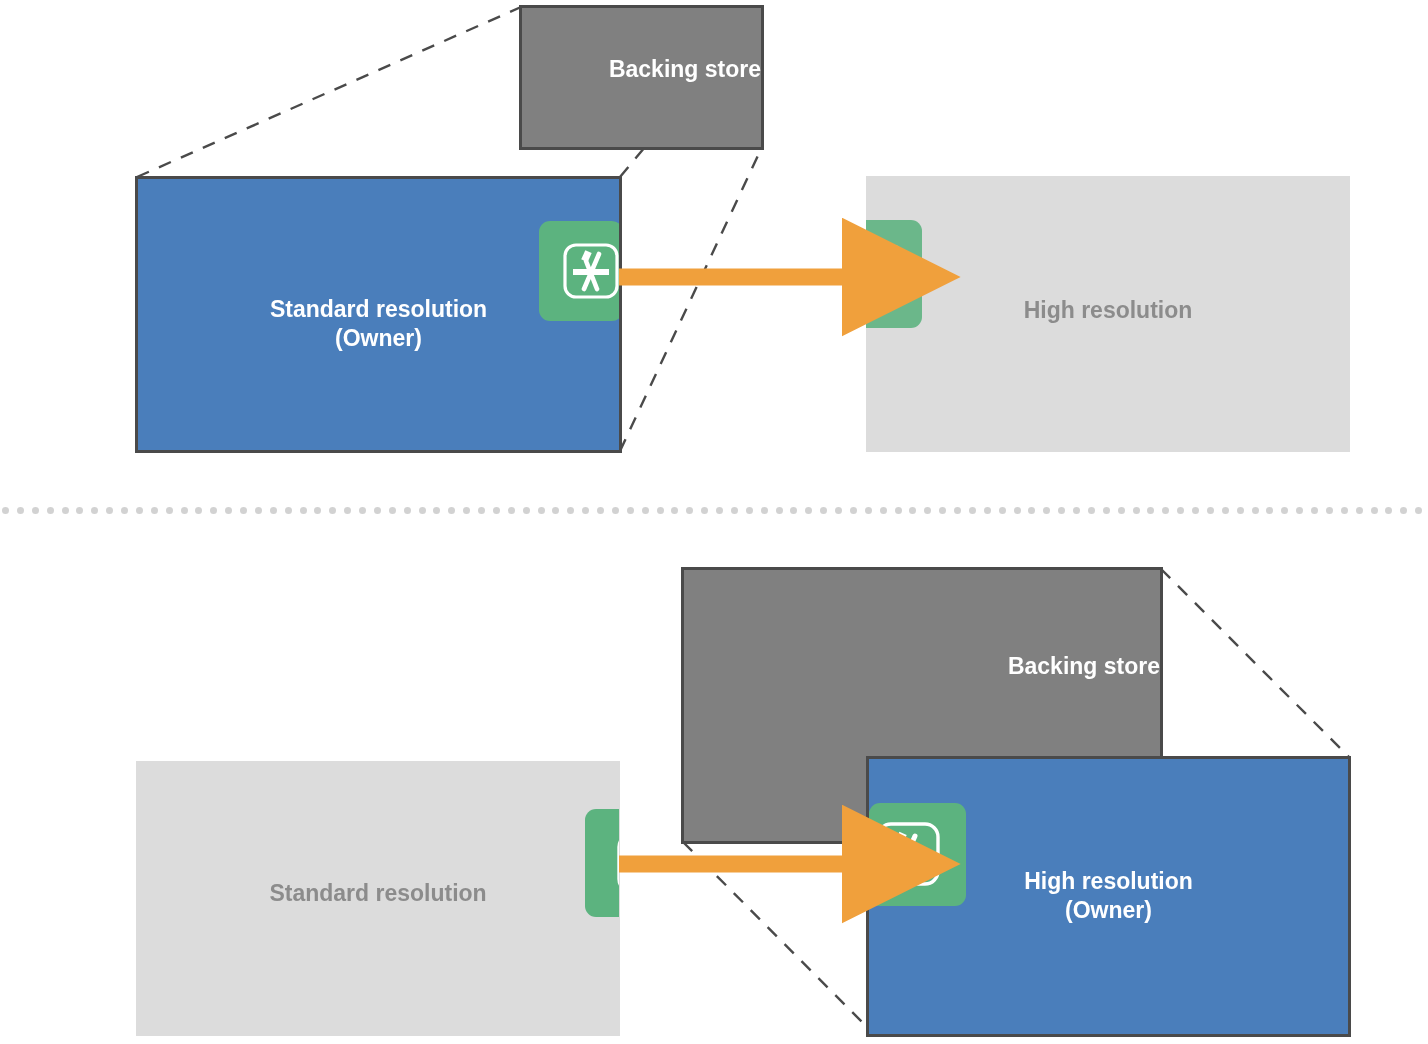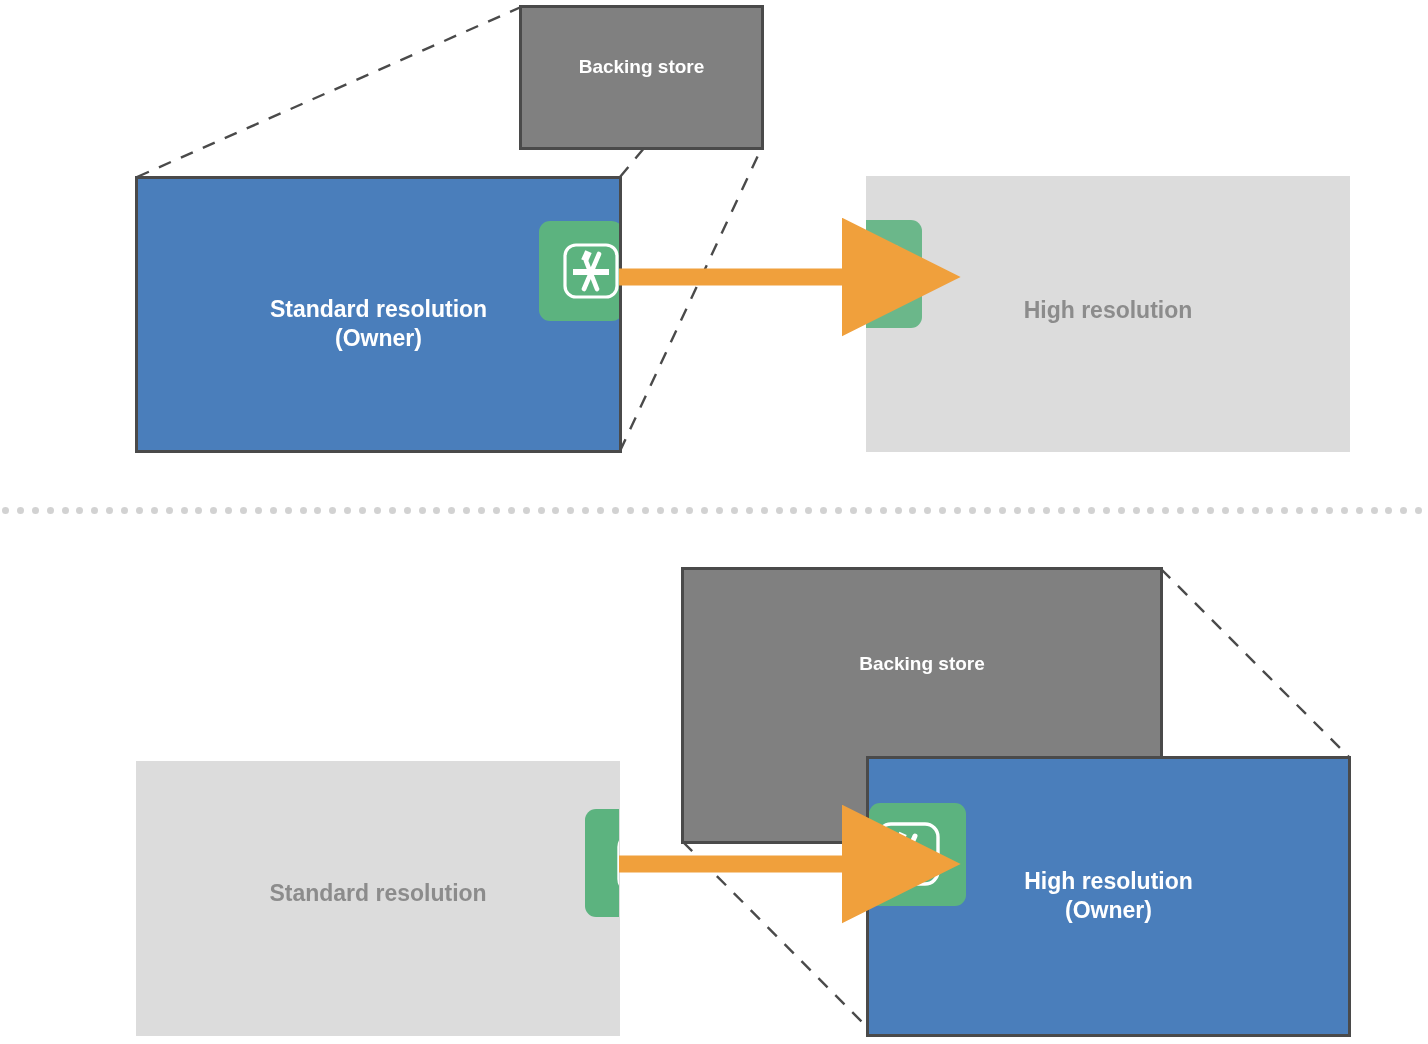--- a/index.html
+++ b/index.html
@@ -55,21 +55,22 @@
   .label-white {
     color: #FFFFFF;
     font-size: 23px;
   }
   .label-muted {
     color: #8C8C8C;
     font-size: 23px;
   }
   .label-dark-on-gray {
     color: #FFFFFF;
-    font-size: 19px;
+    font-size: 23px;
+    text-align: right;
   }
   
   .app-icon {
     position: absolute;
     background: #5CB37F;
     border-radius: 11px;
     overflow: hidden;
   }
   .app-icon.ghost {
     opacity: 0.88;

